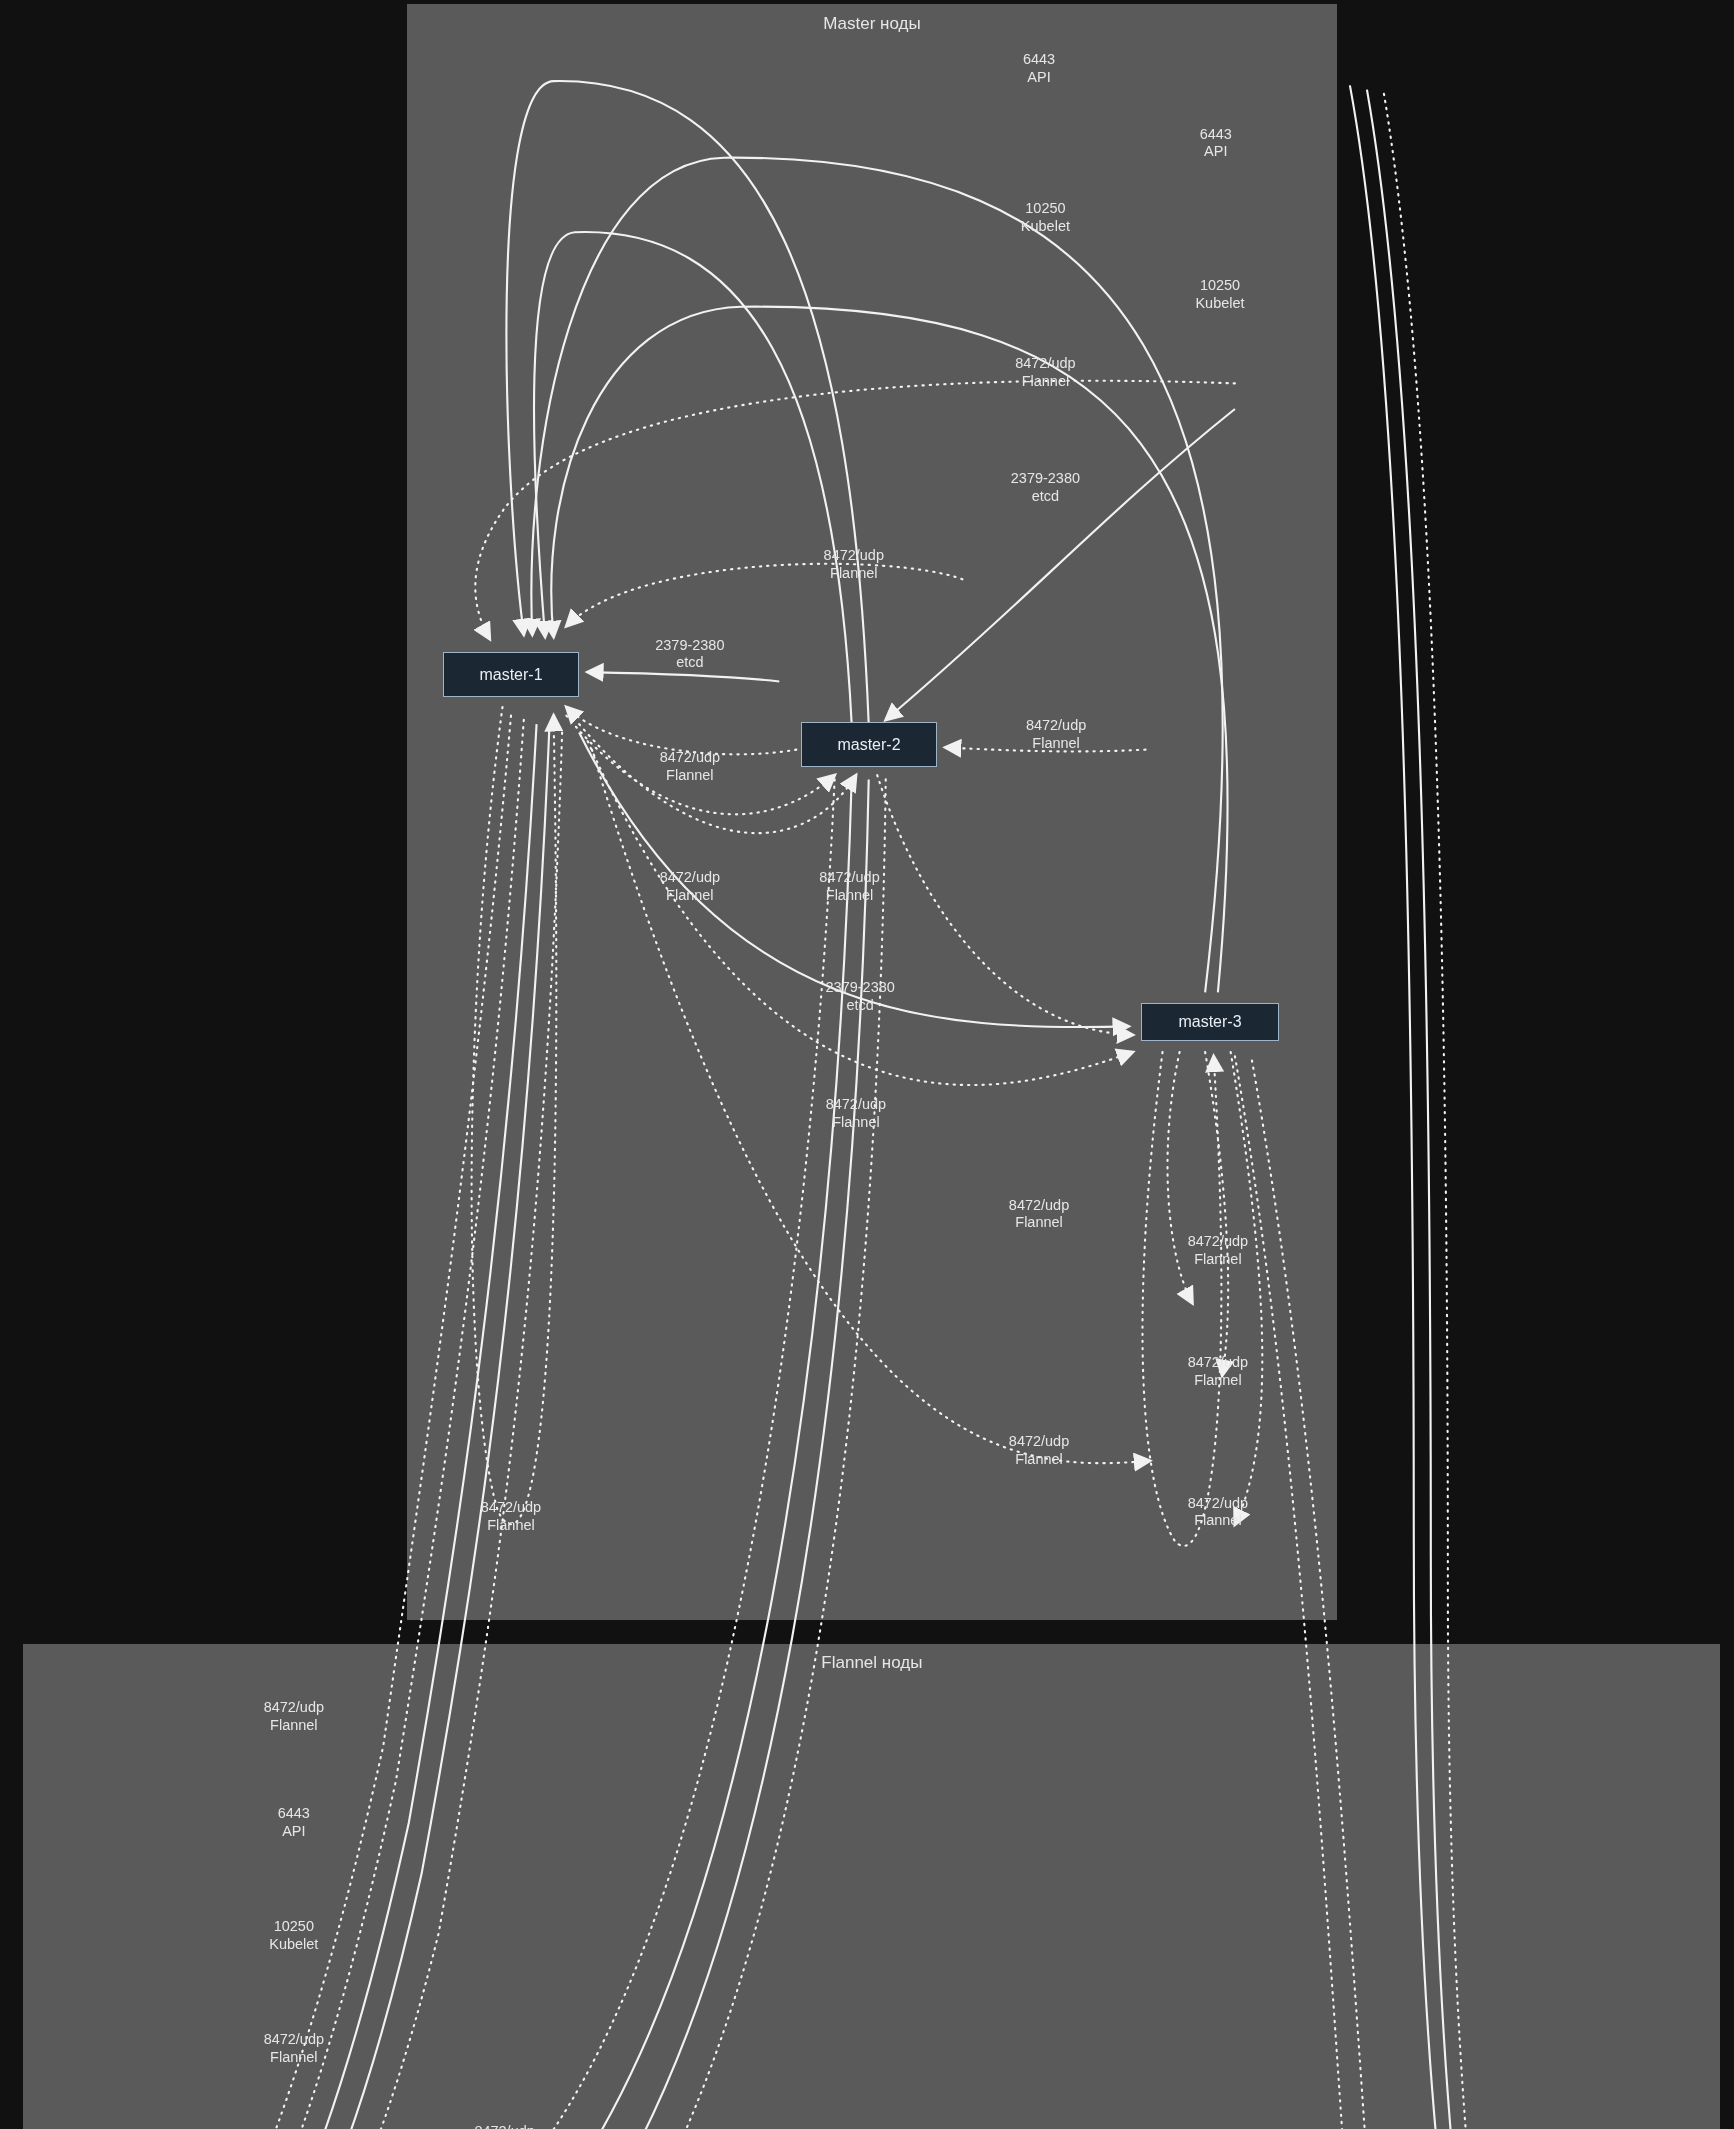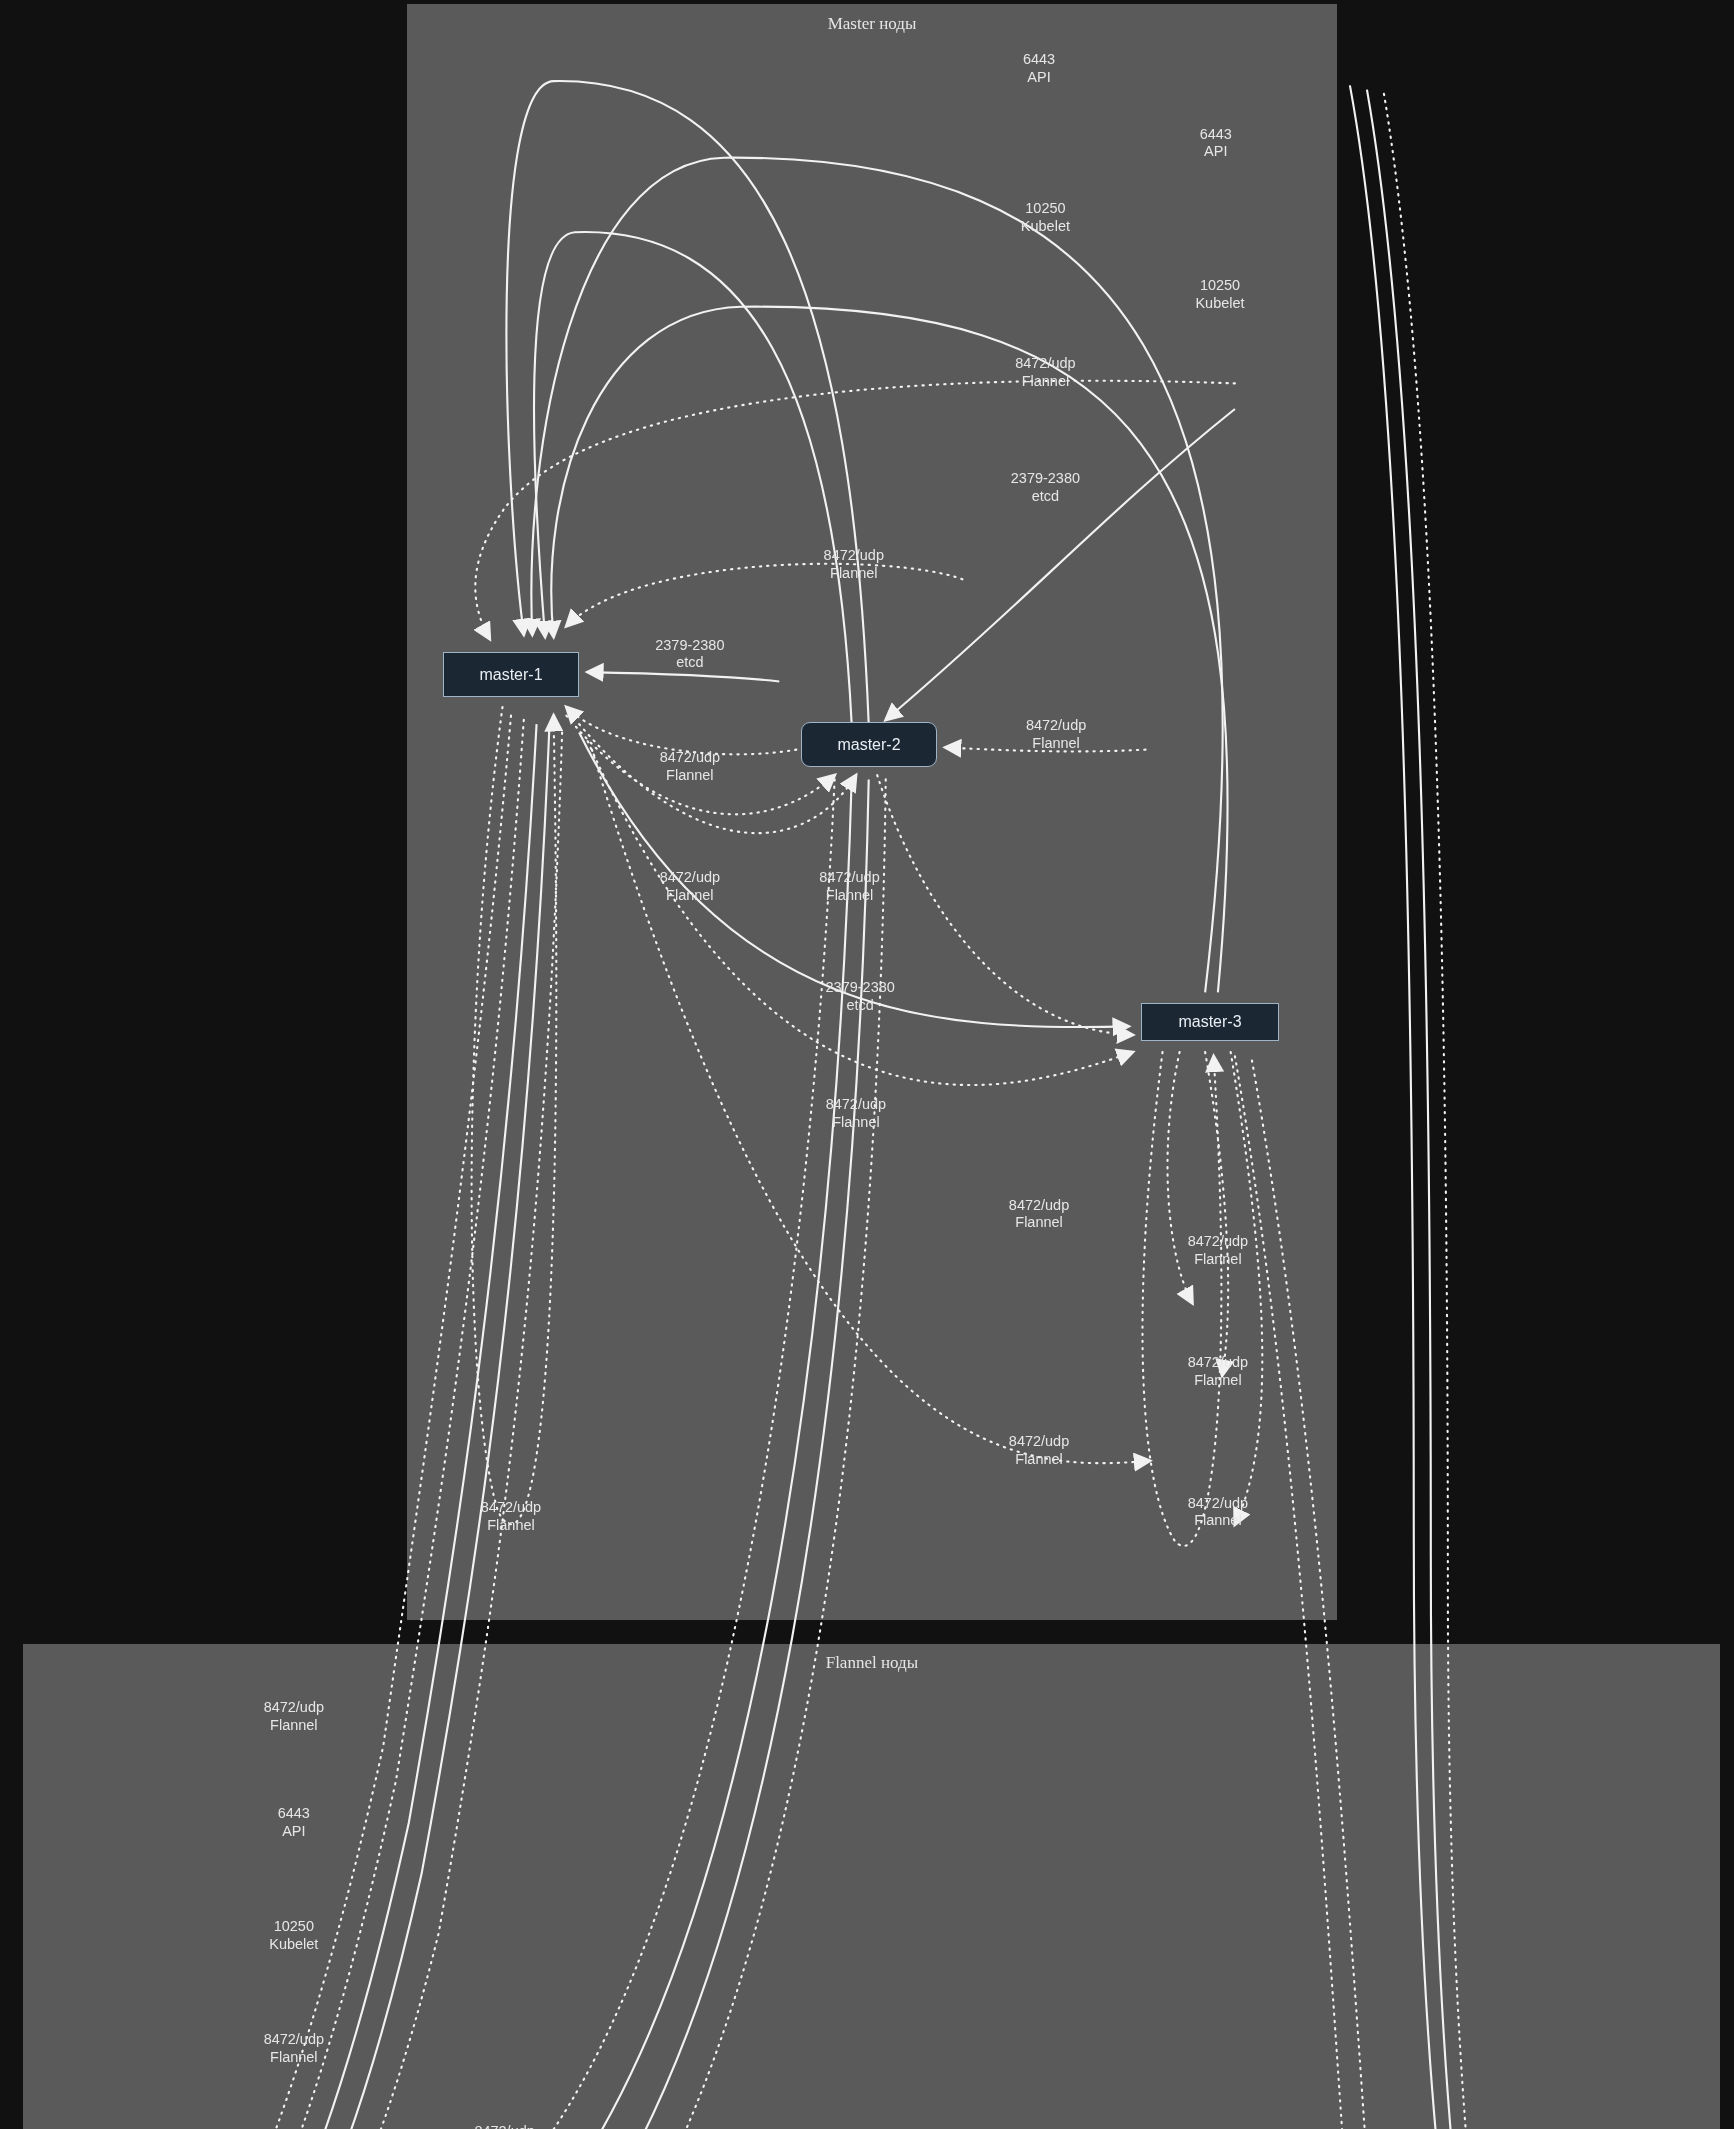--- a/index.html
+++ b/index.html
@@ -1,19 +1,19 @@
 <!DOCTYPE html>
 <html style="font-size:6.8px"><head>
 <meta charset="utf-8">
 <style>
   html,body{margin:0;padding:0;background:#0d0d0d;}
   body{font-family:"Liberation Sans",sans-serif;}
   #stage{position:relative;width:1734px;height:3361px;background:#111111;overflow:hidden;}
   .cluster{position:absolute;background:#5a5a5a;}
-  .cluster-title{position:absolute;width:100%;text-align:center;color:#e6e6e6;font-size:17px;top:9.4px;left:0;font-family:Liberation Serif, serif;}
+  .cluster-title{position:absolute;width:100%;text-align:center;color:#e6e6e6;font-size:17px;top:9.4px;left:0;}
   .node{position:absolute;background:#1b2733;border:1.3px solid #9fb4c7;color:#e8eef3;font-size:16px;
         display:flex;align-items:center;justify-content:center;box-sizing:border-box;text-align:center;}
   svg.edges{position:absolute;top:0;left:0;width:1734px;height:3361px;pointer-events:none;}
   .elbl{fill:#e6e6e6;font-size:34px;font-family:"Liberation Sans",sans-serif;text-anchor:middle;}
   .edge-solid{fill:none;stroke:#f2f2f2;stroke-width:5;}
   .edge-dot{fill:none;stroke:#f2f2f2;stroke-width:5;stroke-dasharray:3 14;stroke-linecap:round;}
 </style>
 </head>
 <body>
 
@@ -250,17 +250,17 @@
         <text class="elbl" x="290" y="7690">8472/udp</text>
         <text class="elbl" x="290" y="7732">Flannel</text>
       </g>
     <g>
         <text class="elbl" x="3770" y="7690">8472/udp</text>
         <text class="elbl" x="3770" y="7732">Flannel</text>
       </g>
   </svg>
 
   <div class="node" id="node-master-1" style="left: 443px; top: 652px; width: 136px; height: 45px;">master-1</div>
-  <div class="node" id="node-master-2" style="left: 801px; top: 722px; width: 136px; height: 45px; border-radius: 9px;">master-2</div>
+  <div class="node" id="node-master-2" style="left: 801px; top: 722px; width: 136px; height: 45px;">master-2</div>
   <div class="node" id="node-master-3" style="left: 1141px; top: 1003px; width: 138px; height: 38px;">master-3</div>
 
 </div>
 
 
 </body></html>

